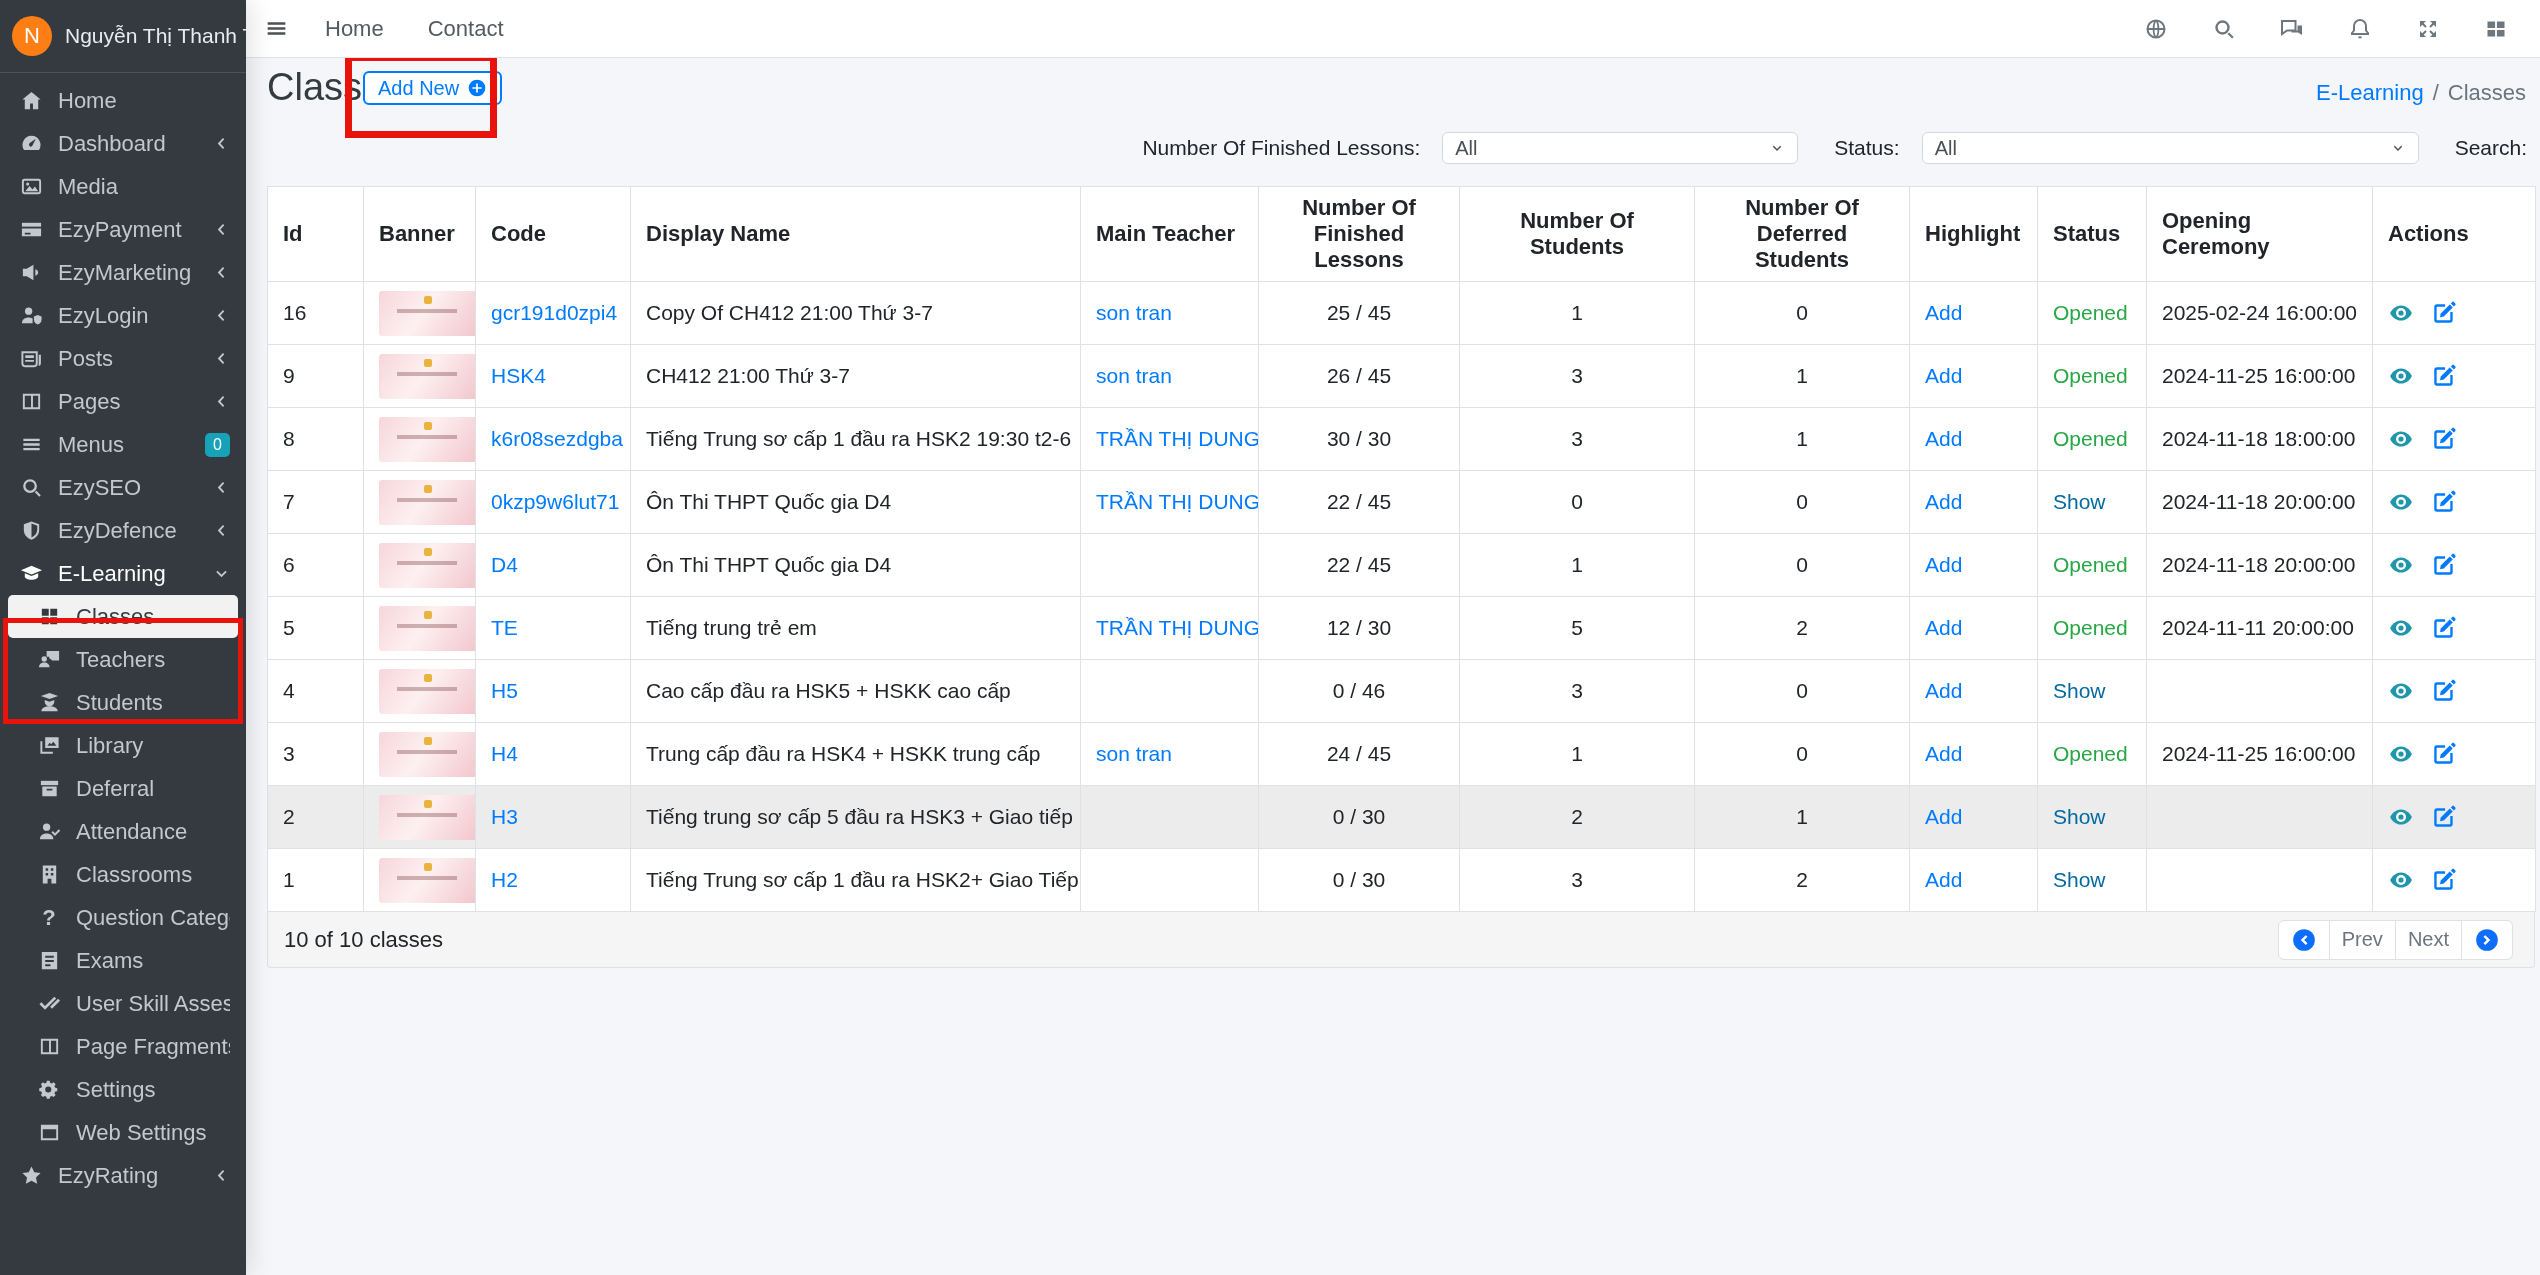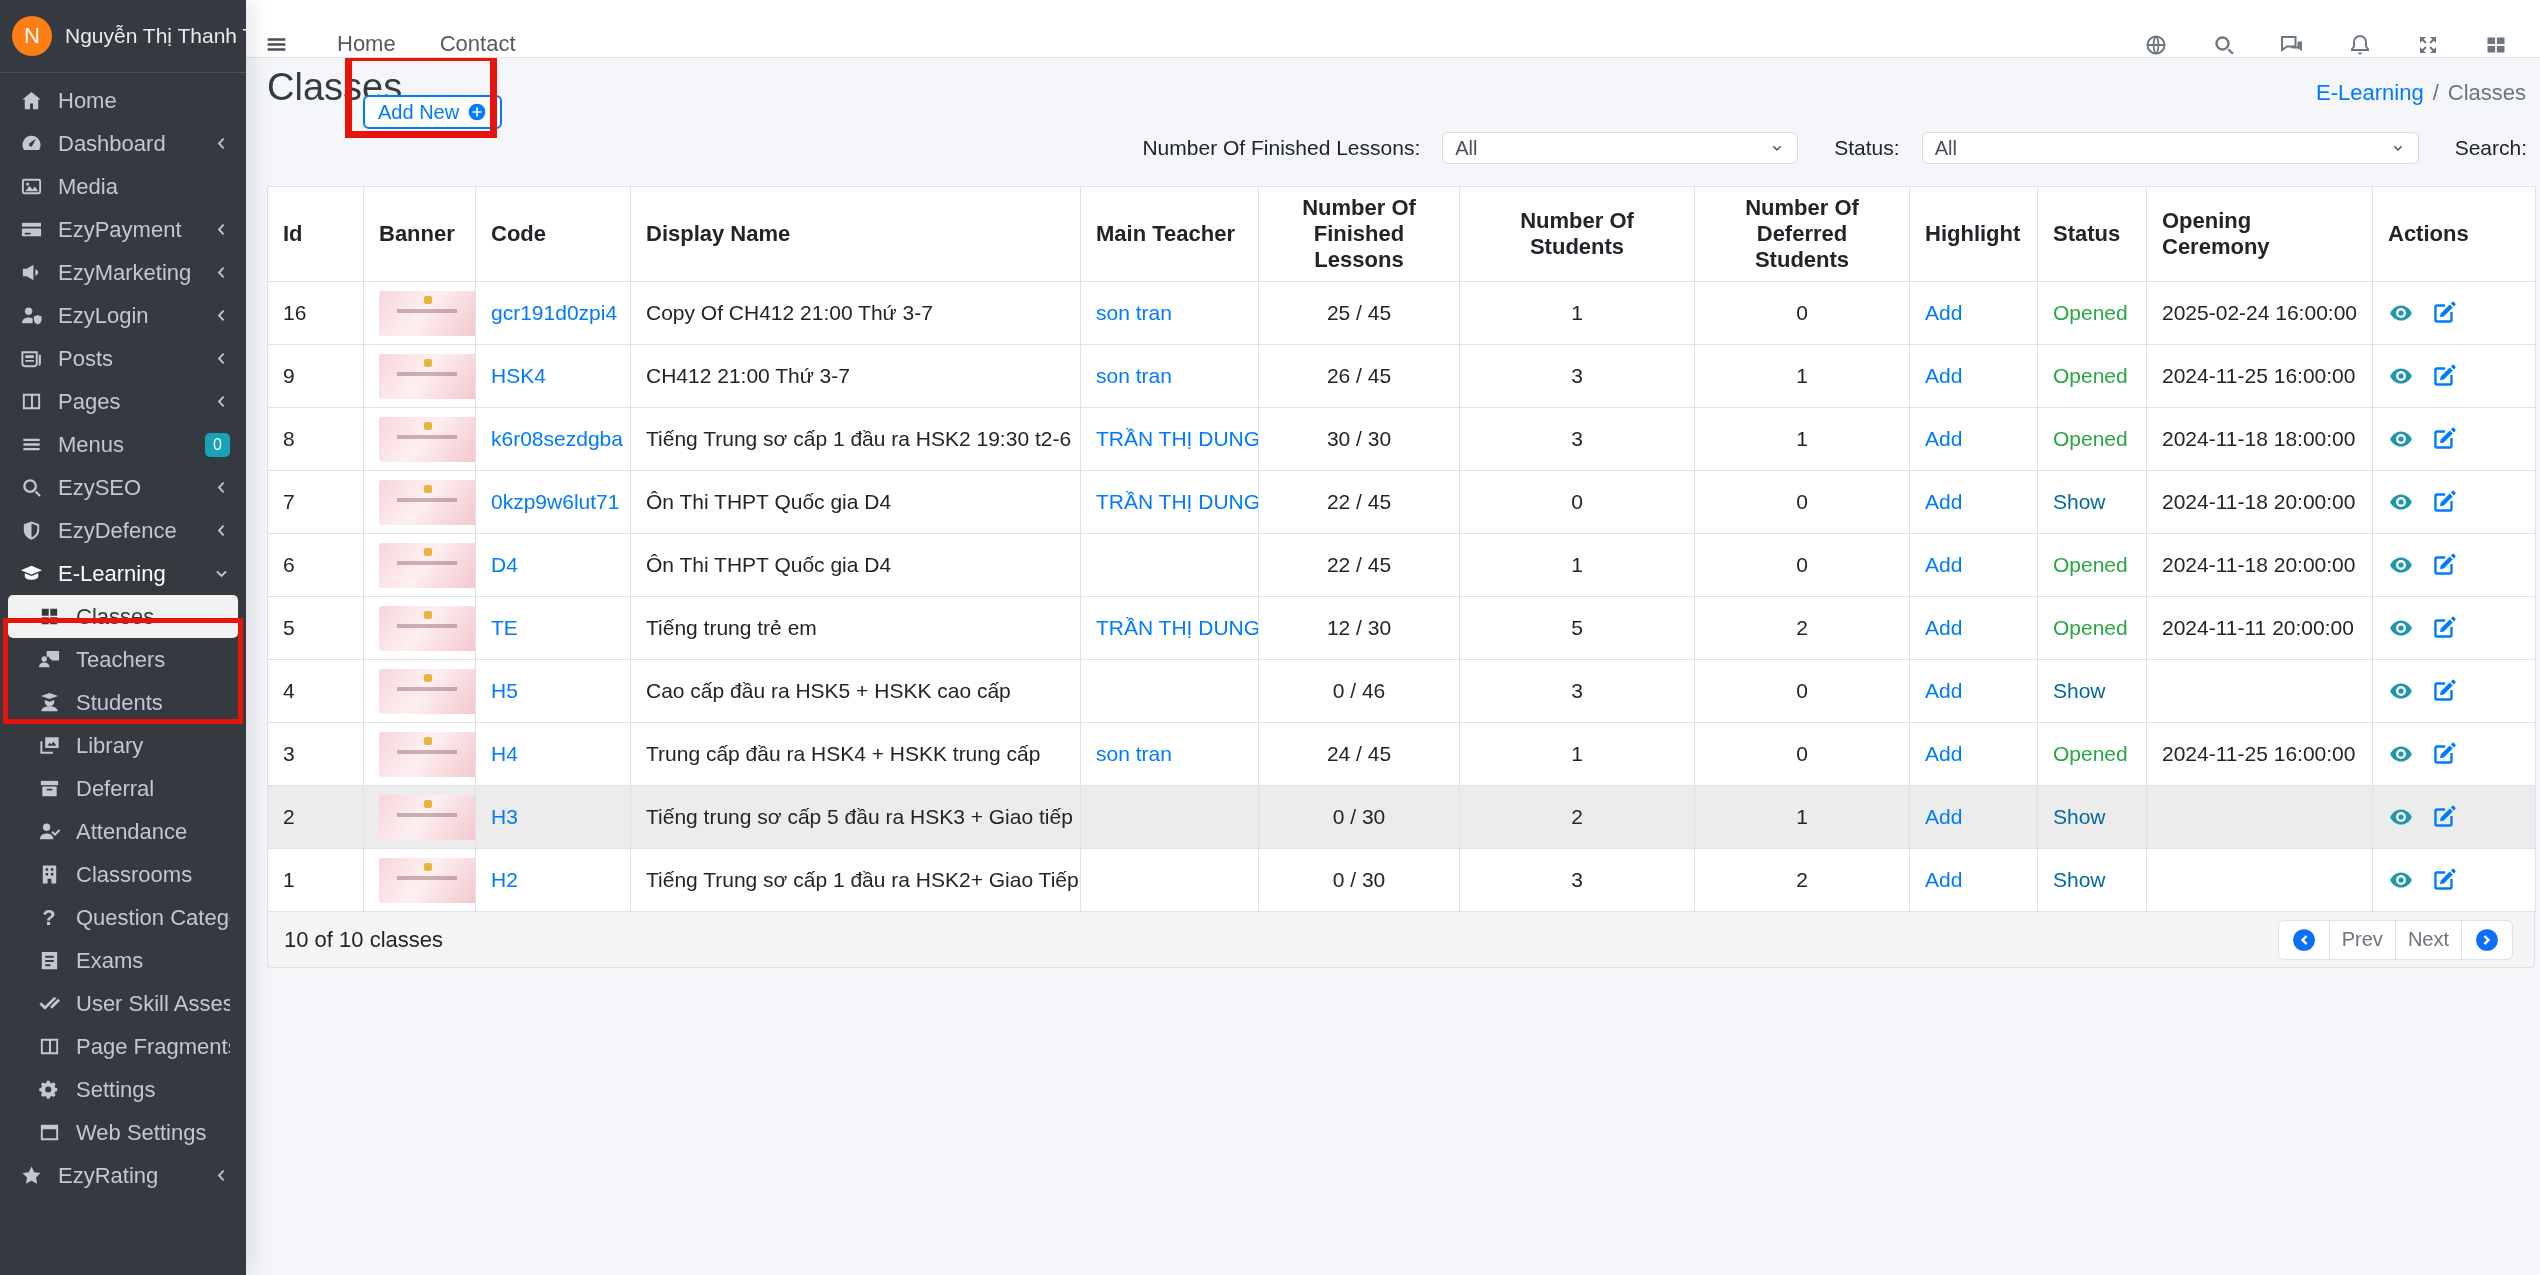--- a/index.html
+++ b/index.html
@@ -36,36 +36,36 @@
   .menu-item.open-parent{color:#fff;}
   .badge-zero{background:var(--teal);color:#fff;font-size:16px;line-height:1;
               padding:4px 8px;border-radius:5px;}
   .tglyph{font-weight:bold;font-size:22px;line-height:1;}
   .red-box{position:absolute;border:5px solid var(--annotation);pointer-events:none;z-index:9;}
   .sb-redbox{left:3px;top:618px;width:230px;height:96px;}
 
   
   .main{flex:1;display:flex;flex-direction:column;position:relative;min-width:0;}
   .navbar{height:57px;background:#fff;border-bottom:1px solid var(--border);display:flex;
-          align-items:flex-end;padding:0 18px;gap:12px;flex-shrink:0;}
+          align-items:center;padding:0 18px;gap:0;flex-shrink:0;}
   .nav-burger{color:#4c5258;margin-right:14px;cursor:pointer;}
   .nav-burger svg{width:25px;height:25px}
   .nav-link{font-size:22px;color:#545a61;text-decoration:none;padding:0 22px;cursor:pointer;}
   .nav-right{margin-left:auto;display:flex;align-items:center;gap:44px;padding-right:14px;}
   .nav-ico{color:#6e767e;cursor:pointer;}
   .nav-ico svg{width:24px;height:24px}
 
   .content{flex:1;position:relative;overflow:hidden;}
 
   
   .page-head{position:relative;height:62px;padding:0;}
   .page-title{position:absolute;left:21px;top:8px;margin:0;font-size:38px;font-weight:400;color:var(--dark);}
   .add-btn{position:absolute;left:117px;top:13px;height:34px;display:flex;align-items:center;gap:8px;
            padding:0 13px;background:#fff;border:2px solid var(--accent);border-radius:6px;
-           color:var(--accent);font-size:20px;cursor:pointer;font-family:inherit;z-index:4;margin-top:24px;}
+           color:var(--accent);font-size:20px;cursor:pointer;font-family:inherit;z-index:4;}
   .add-btn .pc-icon svg{width:20px;height:20px;}
   .title-redbox{left:99px;top:-4px;width:138px;height:70px;border-width:7px;}
   .breadcrumb{position:absolute;right:14px;top:22px;font-size:22px;color:#6c757d;display:flex;gap:9px;}
   .breadcrumb .bc-link{color:var(--accent);text-decoration:none;cursor:pointer;}
   .breadcrumb .bc-sep{color:#6c757d;}
 
   
   .filters{display:flex;justify-content:flex-end;align-items:center;gap:22px;height:56px;padding:0 13px 0 0;}
   .f-label{font-size:21px;color:#212529;margin-left:14px;white-space:nowrap;}
   .select{height:32px;background:#fff;border:1px solid #d4d9de;border-radius:6px;display:flex;

